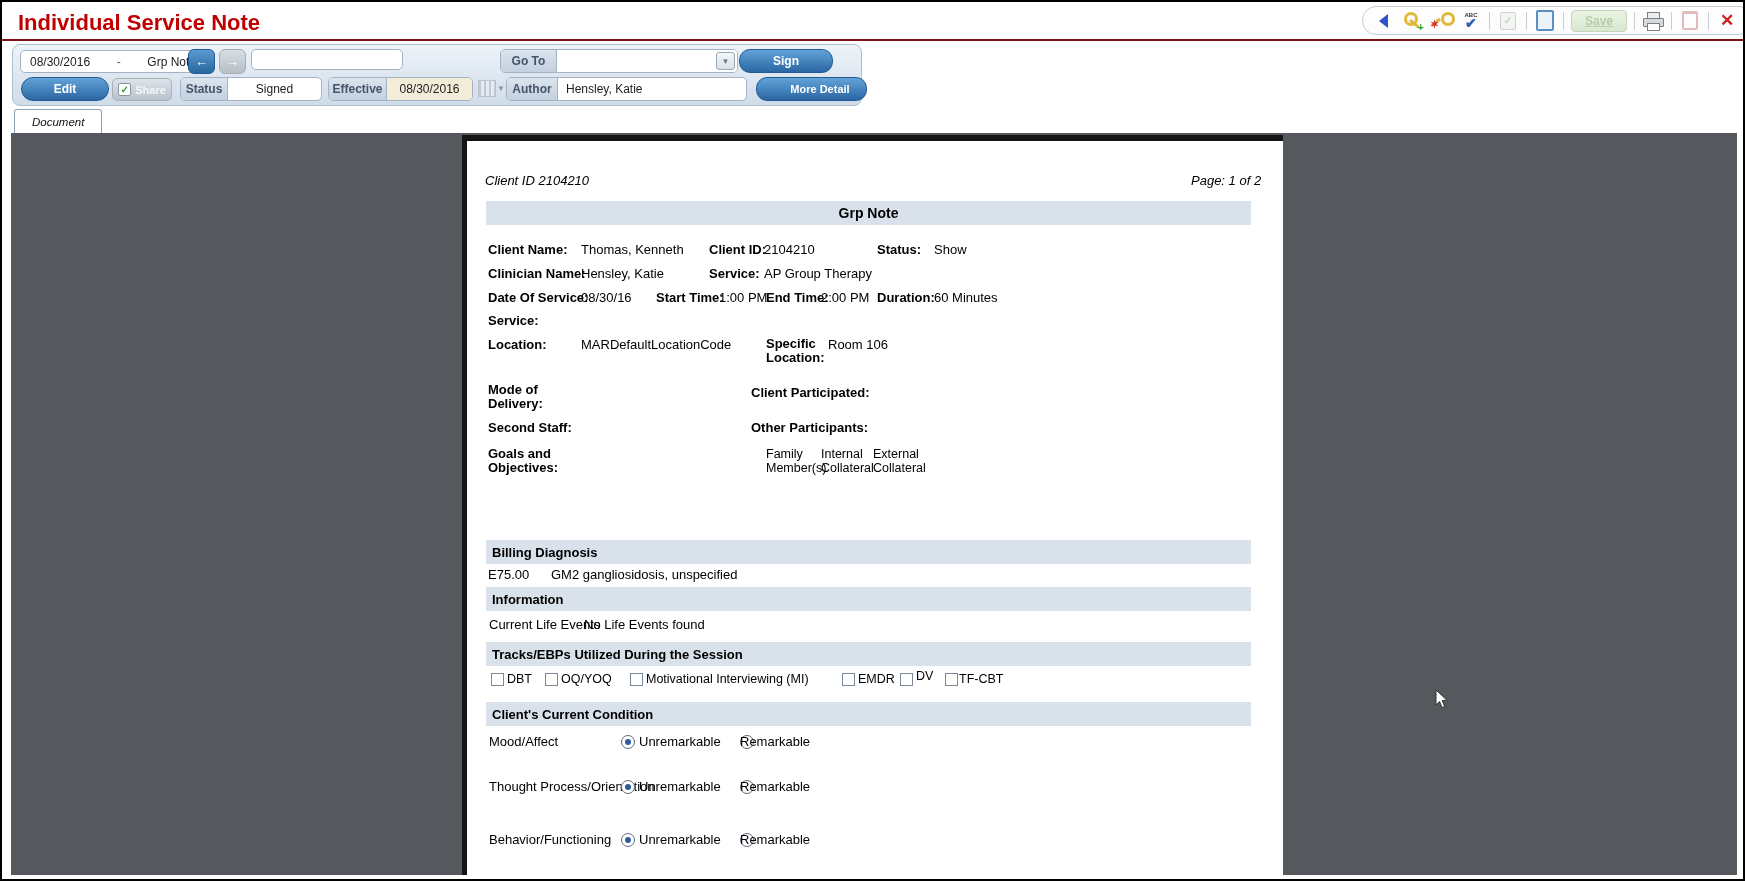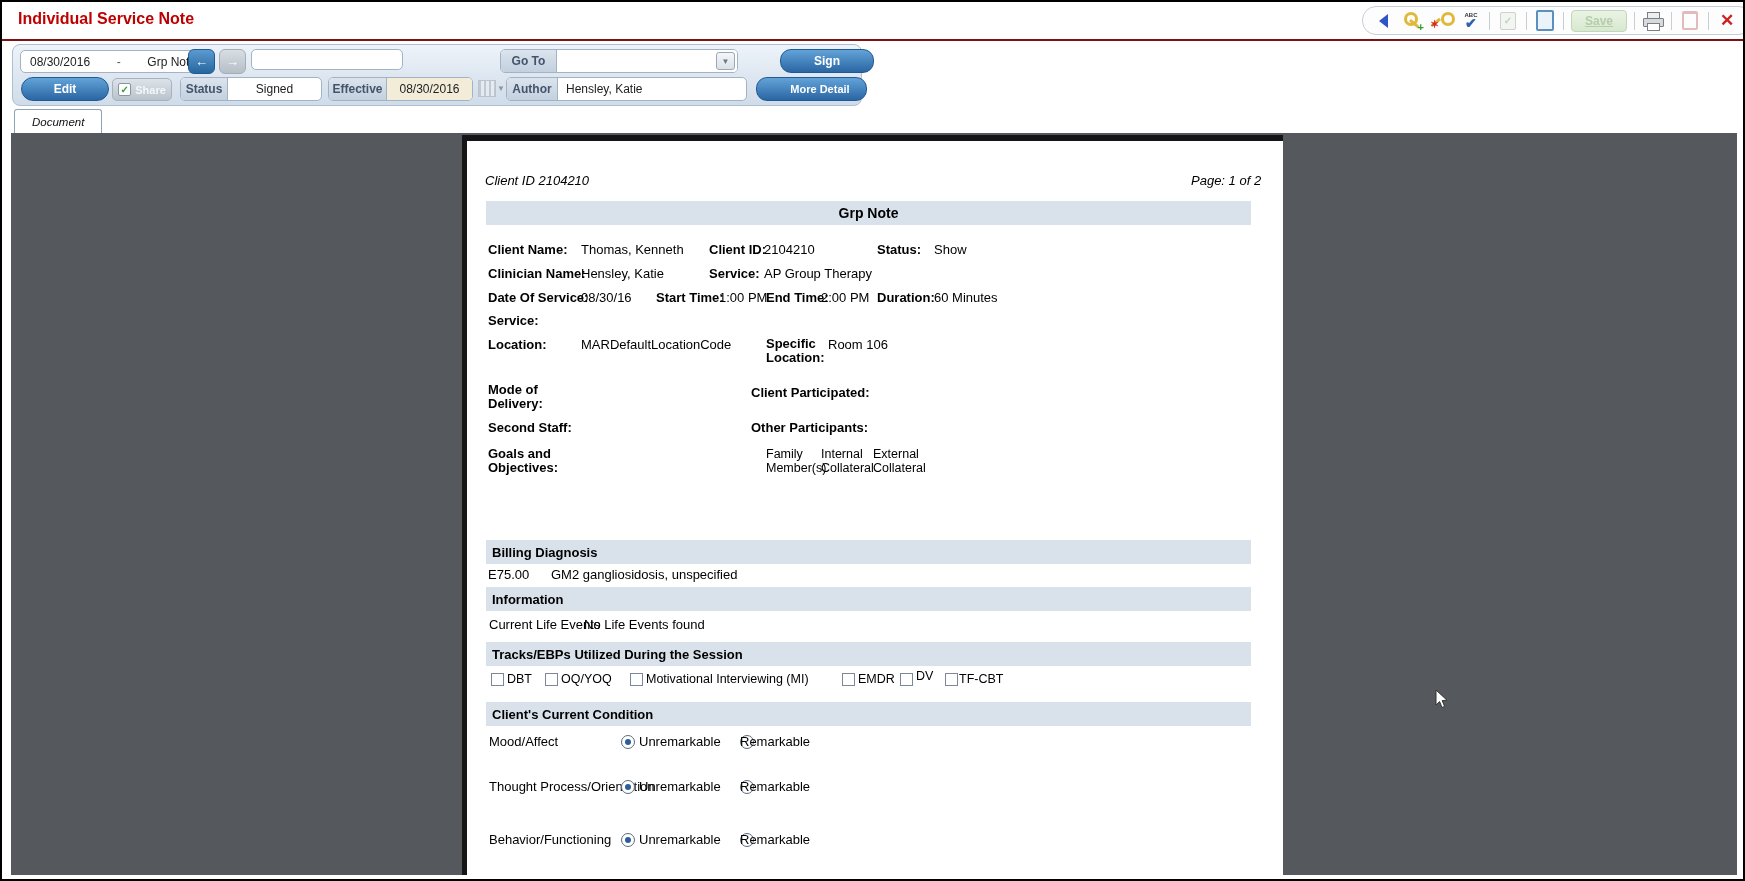--- a/index.html
+++ b/index.html
@@ -2,21 +2,21 @@
 <html><head>
 <meta charset="utf-8">
 <style>
   html,body{margin:0;padding:0;}
   body{width:1745px;height:881px;background:#000;position:relative;overflow:hidden;
        font-family:"Liberation Sans", sans-serif;}
   .window{position:absolute;left:2px;top:2px;right:2px;bottom:2px;background:#fff;overflow:hidden;}
 
   
   .title-bar{position:absolute;left:0;top:0;right:0;height:37px;background:#fff;}
-  .app-title{position:absolute;left:16px;top:8px;font-size:16px;font-weight:bold;color:#c00000;}
+  .app-title{position:absolute;left:16px;top:8px;font-size:22px;font-weight:bold;color:#c00000;}
   .title-underline{position:absolute;left:0;top:37px;right:0;height:0;border-top:2px solid #7e1113;}
 
   
   .icon-toolbar{position:absolute;right:-10px;top:4px;height:27px;display:flex;align-items:center;gap:7px;
       padding:0 14px 0 10px;background:#fdfdfd;border:1px solid #c6ced6;border-radius:14px;}
   .tb-sep{width:1px;height:18px;background:#c9ced3;}
   .tb-icon{width:22px;height:22px;display:flex;align-items:center;justify-content:center;position:relative;cursor:default;}
   .tri-left{width:0;height:0;border-top:7px solid transparent;border-bottom:7px solid transparent;border-right:9px solid #2d55c8;}
   .key{position:relative;width:20px;height:20px;}
   .key .ring{position:absolute;left:1px;top:1px;width:8px;height:8px;border:3px solid #e0b93a;border-radius:50%;}
@@ -164,21 +164,21 @@
 
     <div class="abs pill" style="left:487px;top:4px;width:236px;height:22px;">
       <span class="pill-label" style="width:55px;">Go To</span>
       <span class="abs" style="left:56px;top:0;right:0;bottom:0;background:#fff;border-radius:0 4px 4px 0;">
         <span></span>
         <span class="dd-btn">
           <span>▼</span>
         </span>
       </span>
     </div>
-    <div class="abs blue-btn" style="left:767px;top:4px;width:92px;height:22px;">Sign</div>
+    <div class="abs blue-btn" style="left:726px;top:4px;width:92px;height:22px;">Sign</div>
 
     <div class="abs blue-btn" style="left:8px;top:32px;width:86px;height:22px;border-radius:12px;">Edit</div>
     <div class="abs gray-btn" style="left:99px;top:33px;width:58px;height:21px;">
       <span class="share-box">✓</span>
       <span>Share</span>
     </div>
     <div class="abs pill" style="left:167px;top:32px;width:140px;height:22px;">
       <span class="pill-label" style="width:46px;">Status</span>
       <span style="flex:1;text-align:center;">Signed</span>
     </div>

